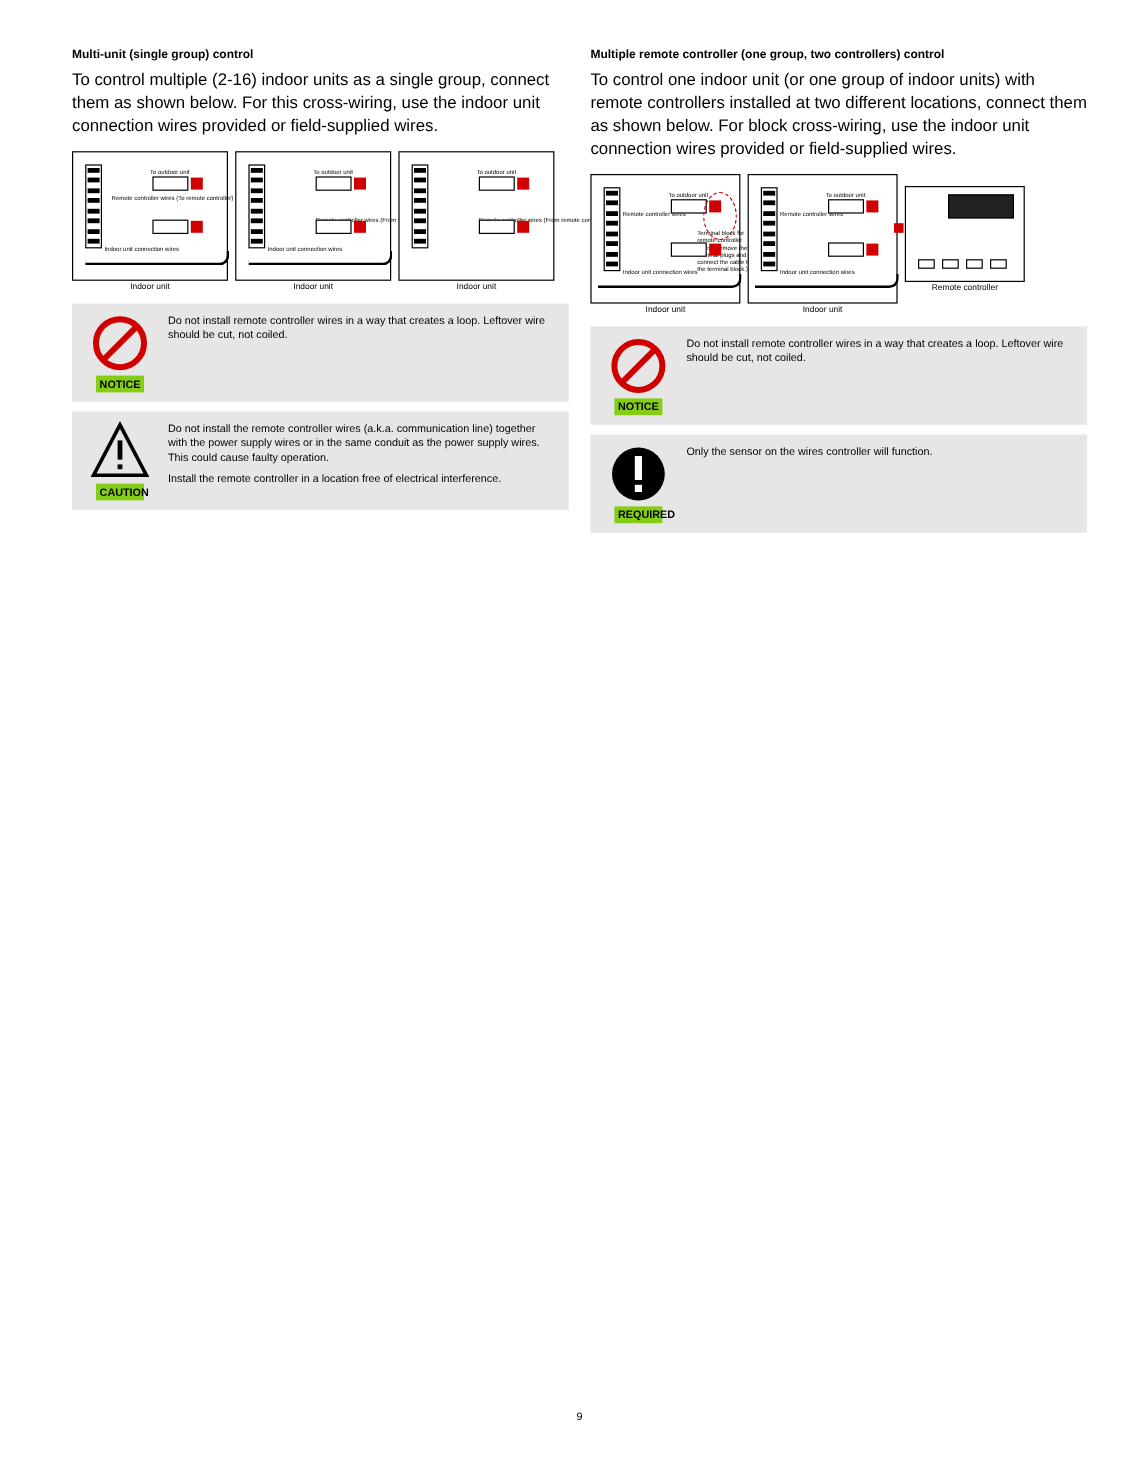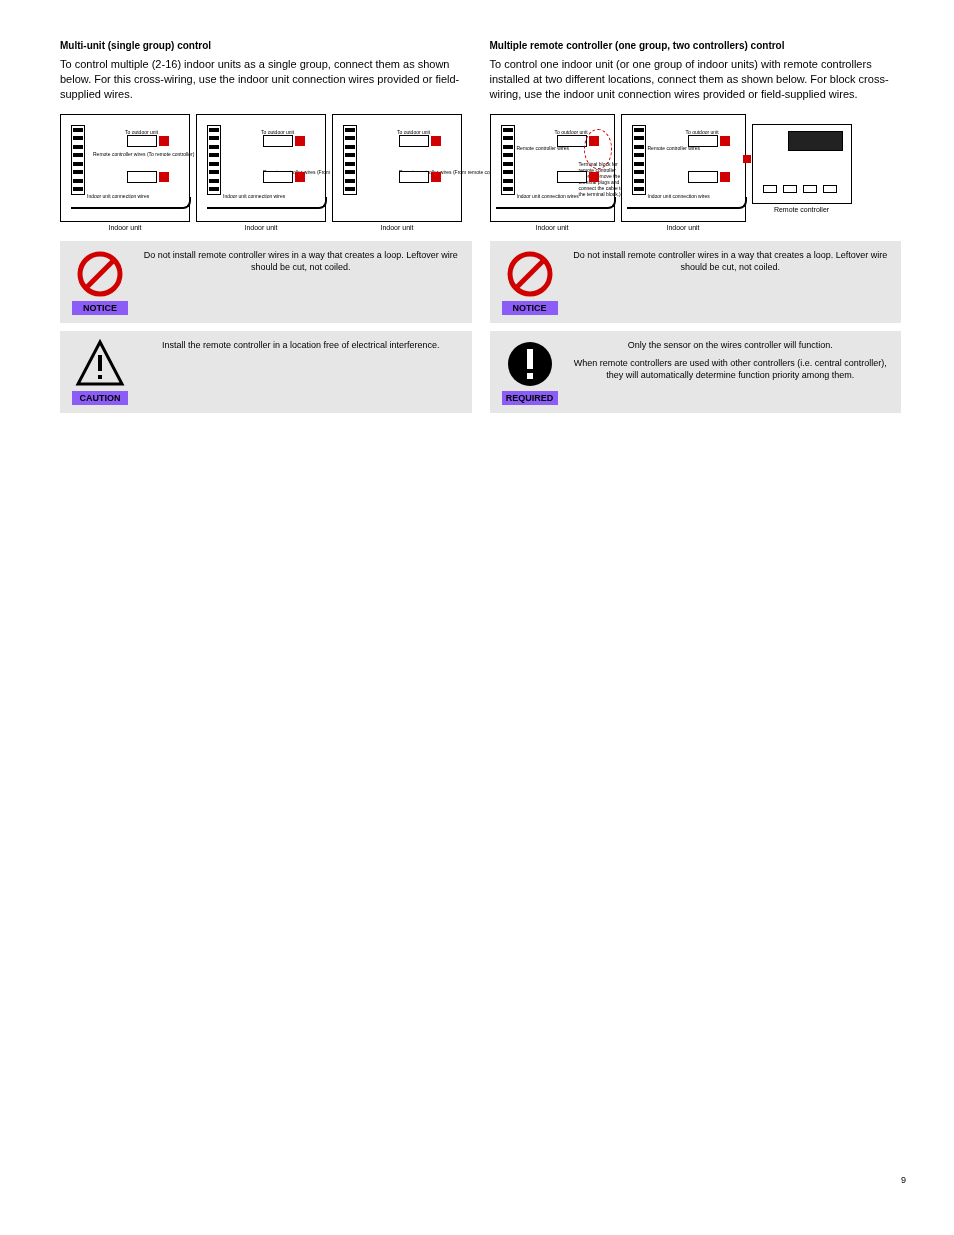--- a/index.html
+++ b/index.html
@@ -7,40 +7,40 @@
     margin: 0;
     background: #fff;
     font-family: Arial, Helvetica, sans-serif;
     font-size: 10px;
     color: #000;
     width: 954px;
   }
   .page {
     padding: 40px 48px 50px 60px;
     display: flex;
-    flex-direction: row;
+    flex-direction: column;
     min-height: 1235px;
   }
   .columns {
     display: flex;
     gap: 18px;
     flex: 1;
   }
   .col {
     flex: 1;
     display: flex;
     flex-direction: column;
   }
   h3 {
     font-size: 10px;
     font-weight: bold;
     margin: 0 0 6px 0;
   }
   .para {
-    font-size: 11px;
+    font-size: 14px;
     line-height: 1.35;
     margin: 0 0 6px 0;
   }
   .diagram-row {
     display: flex;
     gap: 6px;
     margin: 6px 0 10px 0;
   }
   .unit-box {
     border: 1.5px solid #000;
@@ -140,35 +140,35 @@
     display: flex;
     gap: 10px;
   }
   .icon-col {
     width: 60px;
     display: flex;
     flex-direction: column;
     align-items: center;
   }
   .icon-label {
-    background: #8b5cf6;
+    background: #84cc16;
     border: none;
     font-weight: bold;
     font-size: 9px;
     padding: 2px 3px;
     margin-top: 2px;
-    width: 56px;
+    width: 40px;
     text-align: center;
   }
   .notice-text {
     flex: 1;
     font-size: 9px;
     line-height: 1.35;
   }
-  .notice-text p { margin: 0 0 6px 0; text-align: center; }
+  .notice-text p { margin: 0 0 6px 0; }
   svg.icon { width: 50px; height: 50px; }
 
   .footer {
     font-size: 9px;
     text-align: center;
     margin-top: auto;
     padding-top: 60px;
   }
 
   .unit-caption {
@@ -280,20 +280,21 @@
       <div class="notice-box">
         <div class="icon-col">
           <svg class="icon" viewBox="0 0 50 50">
             <polygon points="25,3 47,45 3,45" fill="none" stroke="#000" stroke-width="3"></polygon>
             <rect x="23" y="16" width="4" height="16" fill="#000"></rect>
             <rect x="23" y="36" width="4" height="4" fill="#000"></rect>
           </svg>
           <div class="icon-label">CAUTION</div>
         </div>
         <div class="notice-text">
+          <p>Do not install the remote controller wires (a.k.a. communication line) together with the power supply wires or in the same conduit as the power supply wires. This could cause faulty operation.</p>
           <p>Install the remote controller in a location free of electrical interference.</p>
         </div>
       </div>
     </div>
 
     <div class="col">
       <h3>Multiple remote controller (one group, two controllers) control</h3>
       <p class="para">To control one indoor unit (or one group of indoor units) with remote controllers installed at two different locations, connect them as shown below. For block cross-wiring, use the indoor unit connection wires provided or field-supplied wires.</p>
 
       <div class="diagram-row">
@@ -379,21 +380,20 @@
         <div class="icon-col">
           <svg class="icon" viewBox="0 0 50 50">
             <circle cx="25" cy="25" r="22" fill="#000"></circle>
             <rect x="22" y="10" width="6" height="20" fill="#fff"></rect>
             <rect x="22" y="34" width="6" height="6" fill="#fff"></rect>
           </svg>
           <div class="icon-label">REQUIRED</div>
         </div>
         <div class="notice-text">
           <p>Only the sensor on the wires controller will function.</p>
-          <p>When remote controllers are used with other controllers (i.e. central controller), they will automatically determine function priority among them.</p>
         </div>
       </div>
     </div>
 
   </div>
 
   <div class="footer">9</div>
 </div>
 
 </body></html>

